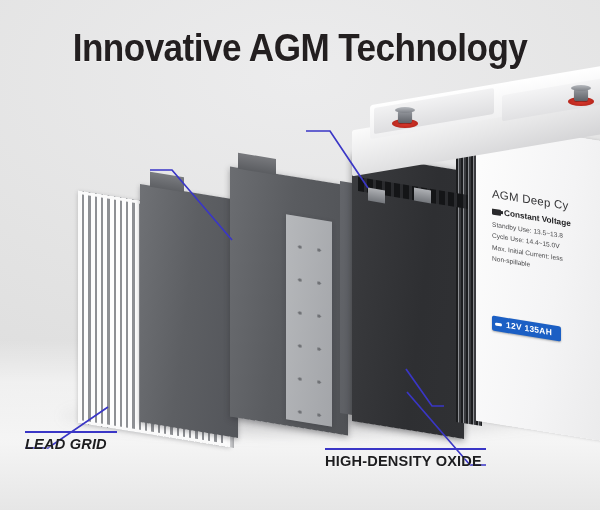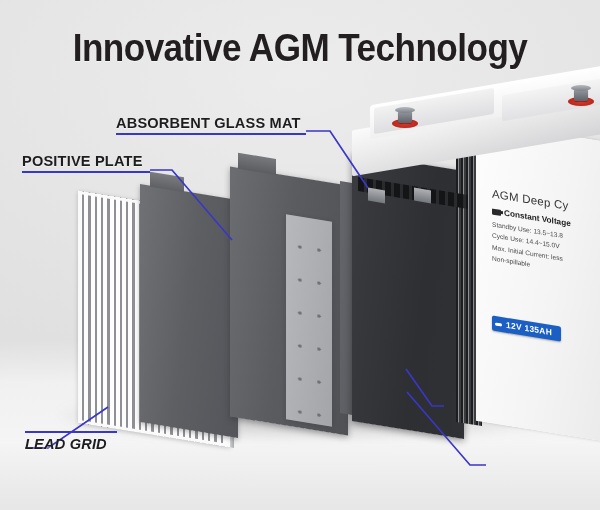--- a/index.html
+++ b/index.html
@@ -214,30 +214,26 @@
   </div>
 
   <svg class="leaders" viewBox="0 0 600 510">
     <path d="M306,131 L330,131 L368,188"></path>
     <path d="M150,170 L172,170 L232,240"></path>
     <path d="M444,406 L432,406 L406,369"></path>
     <path d="M486,465 L470,465 L407,392"></path>
     <path d="M25,448 L48,448 L108,407"></path>
   </svg>
 
-  <div class="callout" id="co-abs">
-    <div class="txt">ABSORBENT GLASS MAT</div>
+
+
+
+  <div class="callout" id="co-hdo">
     <div class="rule"></div>
-  </div>
-
-  <div class="callout" id="co-pos">
-    <div class="txt">POSITIVE PLATE</div>
-    <div class="rule"></div>
-  </div>
-
-
+    <div class="txt">HIGH-DENSITY OXIDE</div>
+  </div>
 
   <div class="callout" id="co-lead">
     <div class="rule"></div>
     <div class="txt">LEAD GRID</div>
   </div>
 
 </div>
 
 </body></html>

